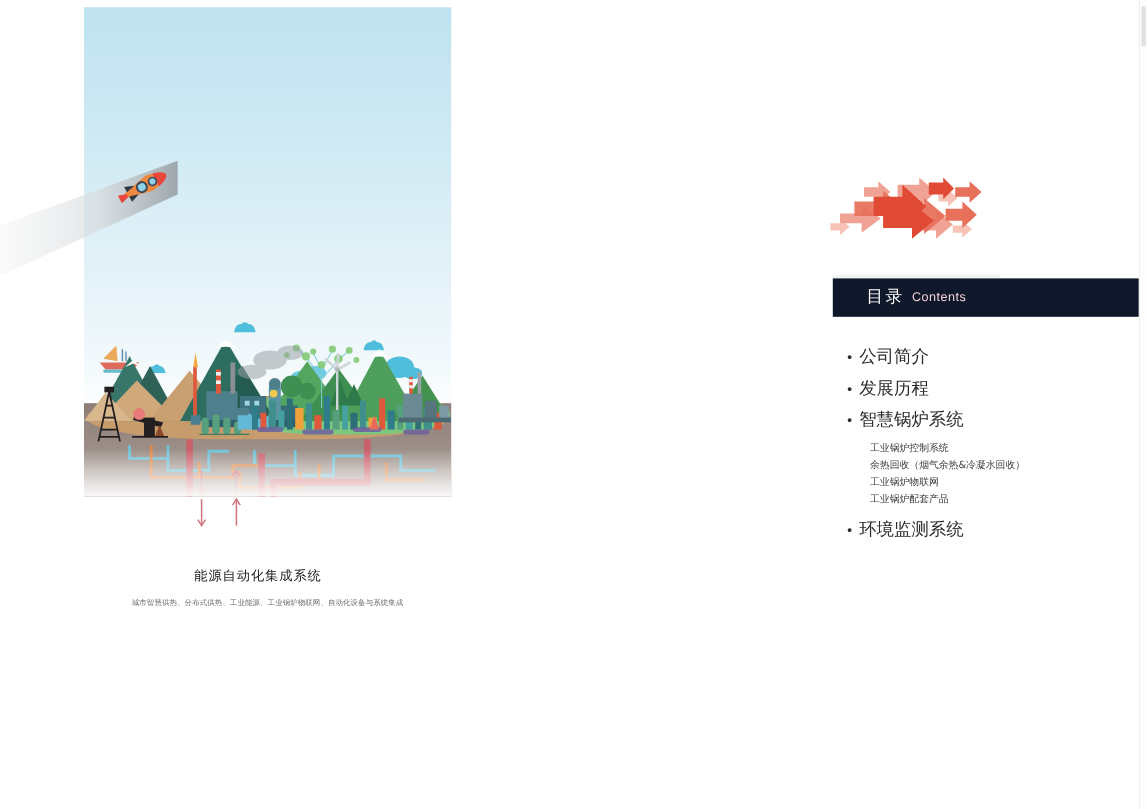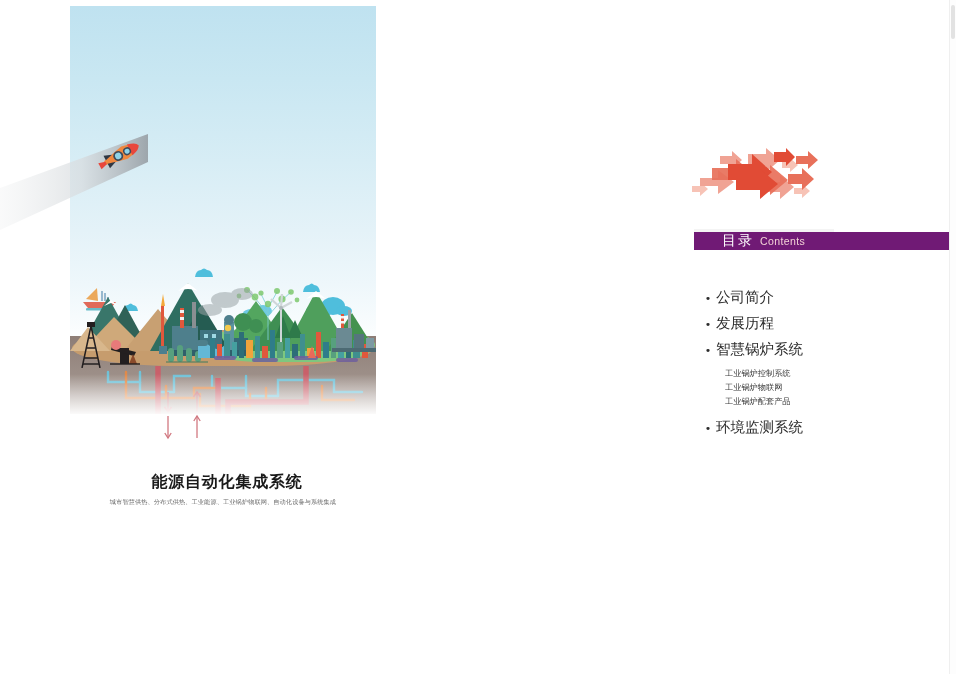--- a/index.html
+++ b/index.html
@@ -55,22 +55,22 @@
     left: 130px; top: 322px;
     width: 175px; height: 34px;
     background: #7ec77f;
     border-radius: 50% / 70%;
   }
 
   
   #toc-banner {
     position: absolute;
     left: 694px; top: 232px;
-    width: 260px; height: 18px;
-    background: #701a75;
+    width: 260px; height: 32px;
+    background: #0f172a;
     display: flex; align-items: center;
     padding-left: 28px;
   }
   #toc-banner .cn {
     color: #ffffff; font-size: 14px; letter-spacing: 2px;
     font-family: "DejaVu Sans", sans-serif;
   }
   #toc-banner .en {
     color: #f3d2d6; font-size: 10.5px; margin-left: 6px;
     letter-spacing: .4px;
@@ -108,23 +108,23 @@
   
   #logo-arrows {
     position: absolute;
     left: 690px; top: 148px;
     width: 130px; height: 58px;
   }
 
   
   #slide-title {
     position: absolute;
-    left: 74px; top: 472px;
+    left: 62px; top: 472px;
     width: 306px; text-align: center;
-    font-size: 16px; font-weight: bold; color: #1a1a1a;
+    font-size: 11px; font-weight: normal; color: #1a1a1a;
     letter-spacing: .8px;
     font-family: "DejaVu Sans", sans-serif;
   }
   #slide-subtitle {
     position: absolute;
     left: 58px; top: 498px;
     width: 330px; text-align: center;
     font-size: 6.2px; color: #6b6b6b; letter-spacing: .1px;
     font-family: "DejaVu Sans", sans-serif;
   }
@@ -474,20 +474,21 @@
       <span>发展历程</span>
     </div>
 
     <div class="toc-main">
       <span class="bullet">•</span>
       <span>智慧锅炉系统</span>
     </div>
 
     <div class="toc-subs">
       <div class="toc-sub">工业锅炉控制系统</div>
+      <div class="toc-sub">余热回收（烟气余热&amp;冷凝水回收）</div>
       <div class="toc-sub">工业锅炉物联网</div>
       <div class="toc-sub">工业锅炉配套产品</div>
     </div>
 
     <div class="toc-main">
       <span class="bullet">•</span>
       <span>环境监测系统</span>
     </div>
   </div>
 

